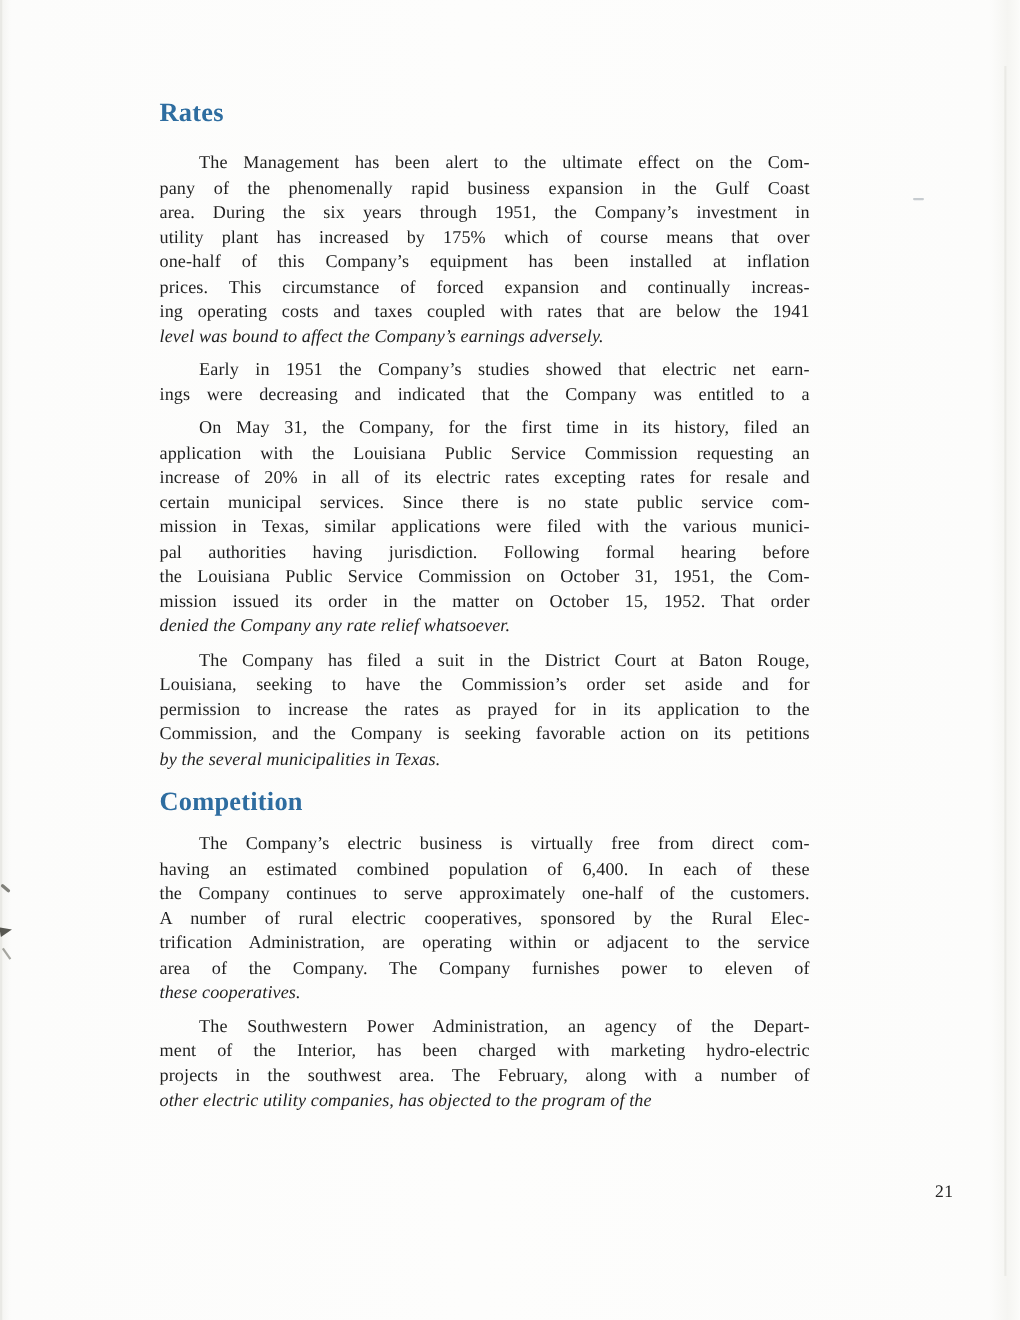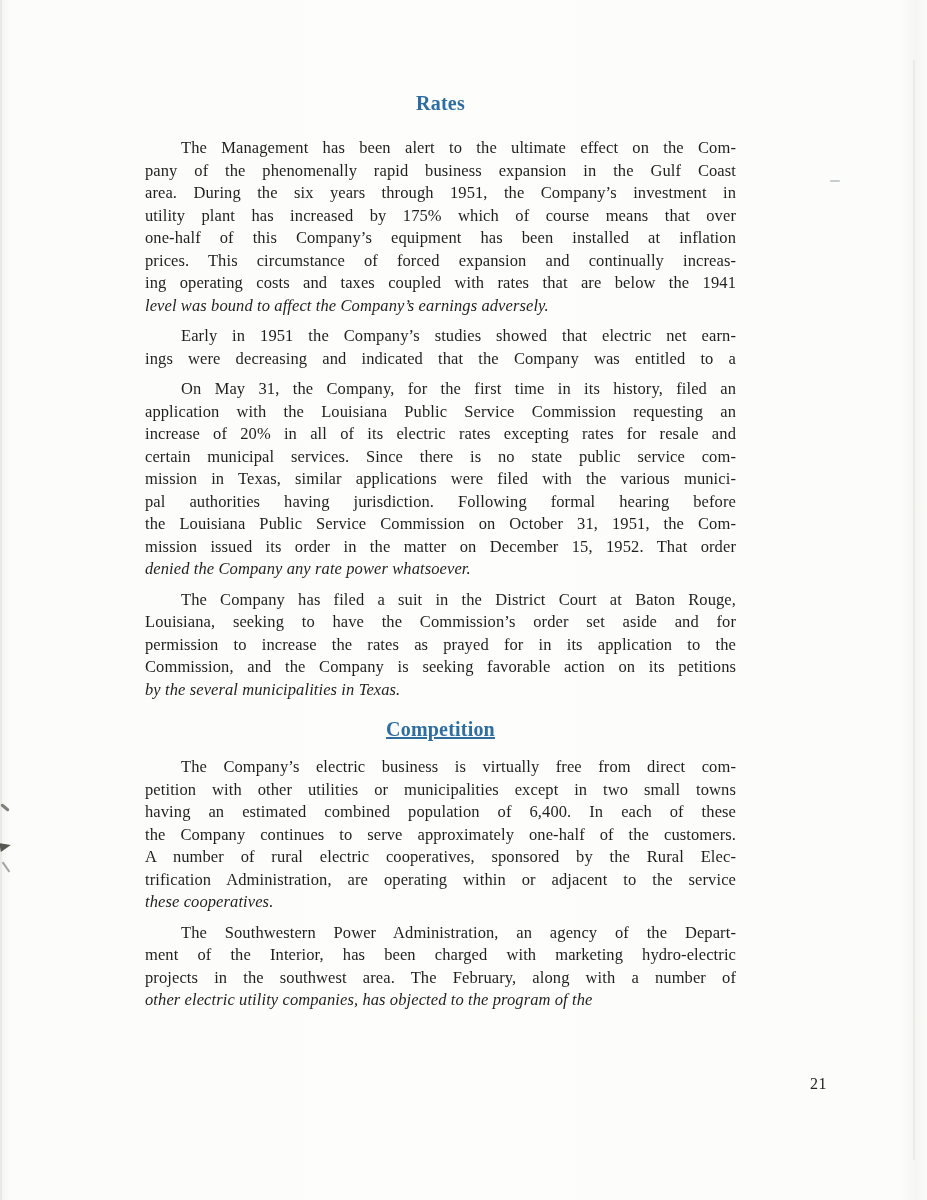--- a/index.html
+++ b/index.html
@@ -23,34 +23,34 @@
     position: absolute; left: 913px; top: 60px; width: 2px; height: 1100px;
     background: #e7e7e2; opacity: .8;
   }
   .content {
     position: absolute; left: 145px; top: 88px; width: 591px;
     color: #1f1f1f;
     font-size: 16.5px; line-height: 22.5px;
     letter-spacing: 0.1px;
   }
   h2.heading {
-    font-size: 20px; line-height: 30px; font-weight: bold;
+    font-size: 24px; line-height: 30px; font-weight: bold;
     color: var(--heading-color, #2e6da0);
-    text-align: center;
+    text-align: left;
     margin: 0 0 19px 0;
     letter-spacing: 0.2px;
   }
-  h2.heading.second { margin: 13px 0 12px 0; text-decoration: underline; }
+  h2.heading.second { margin: 13px 0 12px 0; }
   .para { margin: 8px 0 0 0; }
   .para.first { margin-top: 16px; }
   .line { text-align: justify; text-align-last: justify; }
   .line.end { text-align-last: left; font-style: italic; }
   .para .line:first-child { text-indent: 36px; }
   .page-number {
-    position: absolute; left: 810px; top: 1074px;
+    position: absolute; left: 850px; top: 1074px;
     font-size: 16px; line-height: 20px; color: #242424;
     letter-spacing: 0.5px;
   }
   
   .scan-mark-1 {
     position: absolute; left: 0px; top: 806px; width: 10px; height: 3px;
     background: #5a5a52; transform: rotate(40deg); border-radius: 2px; opacity: .75;
   }
   .scan-mark-2 {
     position: absolute; left: 0px; top: 842px; width: 0; height: 0;
@@ -95,39 +95,39 @@
         <div class="line">ings were decreasing and indicated that the Company was entitled to a</div>
       </div>
     <div class="para">
         <div class="line">On May 31, the Company, for the first time in its history, filed an</div>
         <div class="line">application with the Louisiana Public Service Commission requesting an</div>
         <div class="line">increase of 20% in all of its electric rates excepting rates for resale and</div>
         <div class="line">certain municipal services. Since there is no state public service com-</div>
         <div class="line">mission in Texas, similar applications were filed with the various munici-</div>
         <div class="line">pal authorities having jurisdiction. Following formal hearing before</div>
         <div class="line">the Louisiana Public Service Commission on October 31, 1951, the Com-</div>
-        <div class="line">mission issued its order in the matter on December 15, 1952. That order</div>
-        <div class="line end">denied the Company any rate power whatsoever.</div>
+        <div class="line">mission issued its order in the matter on October 15, 1952. That order</div>
+        <div class="line end">denied the Company any rate relief whatsoever.</div>
       </div>
     <div class="para">
         <div class="line">The Company has filed a suit in the District Court at Baton Rouge,</div>
         <div class="line">Louisiana, seeking to have the Commission’s order set aside and for</div>
         <div class="line">permission to increase the rates as prayed for in its application to the</div>
         <div class="line">Commission, and the Company is seeking favorable action on its petitions</div>
         <div class="line end">by the several municipalities in Texas.</div>
       </div>
 
     <h2 class="heading second">Competition</h2>
     <div class="para">
         <div class="line">The Company’s electric business is virtually free from direct com-</div>
-        <div class="line">petition with other utilities or municipalities except in two small towns</div>
         <div class="line">having an estimated combined population of 6,400. In each of these</div>
         <div class="line">the Company continues to serve approximately one-half of the customers.</div>
         <div class="line">A number of rural electric cooperatives, sponsored by the Rural Elec-</div>
         <div class="line">trification Administration, are operating within or adjacent to the service</div>
+        <div class="line">area of the Company. The Company furnishes power to eleven of</div>
         <div class="line end">these cooperatives.</div>
       </div>
     <div class="para">
         <div class="line">The Southwestern Power Administration, an agency of the Depart-</div>
         <div class="line">ment of the Interior, has been charged with marketing hydro-electric</div>
         <div class="line">projects in the southwest area. The February, along with a number of</div>
         <div class="line end">other electric utility companies, has objected to the program of the</div>
       </div>
   </div>
 

